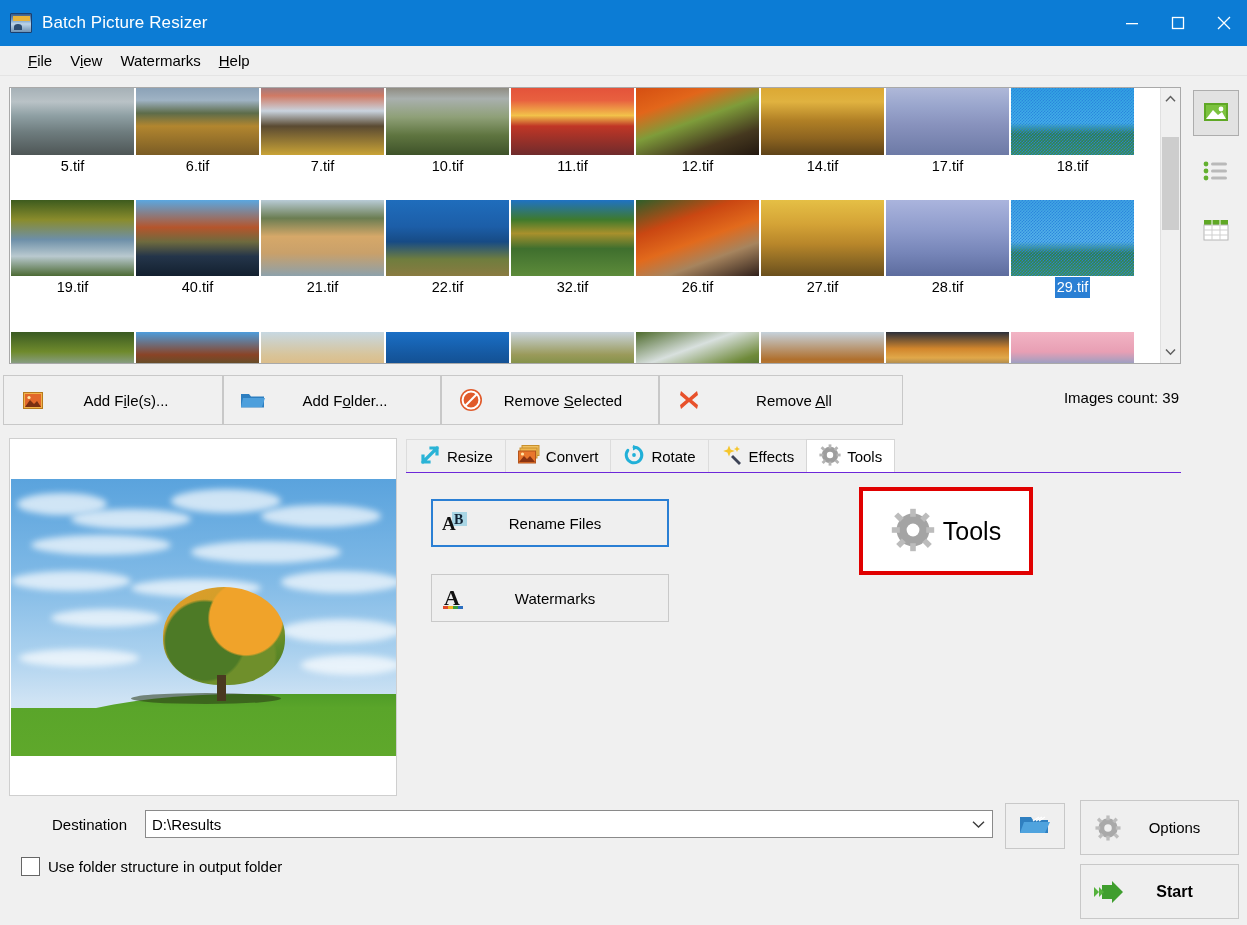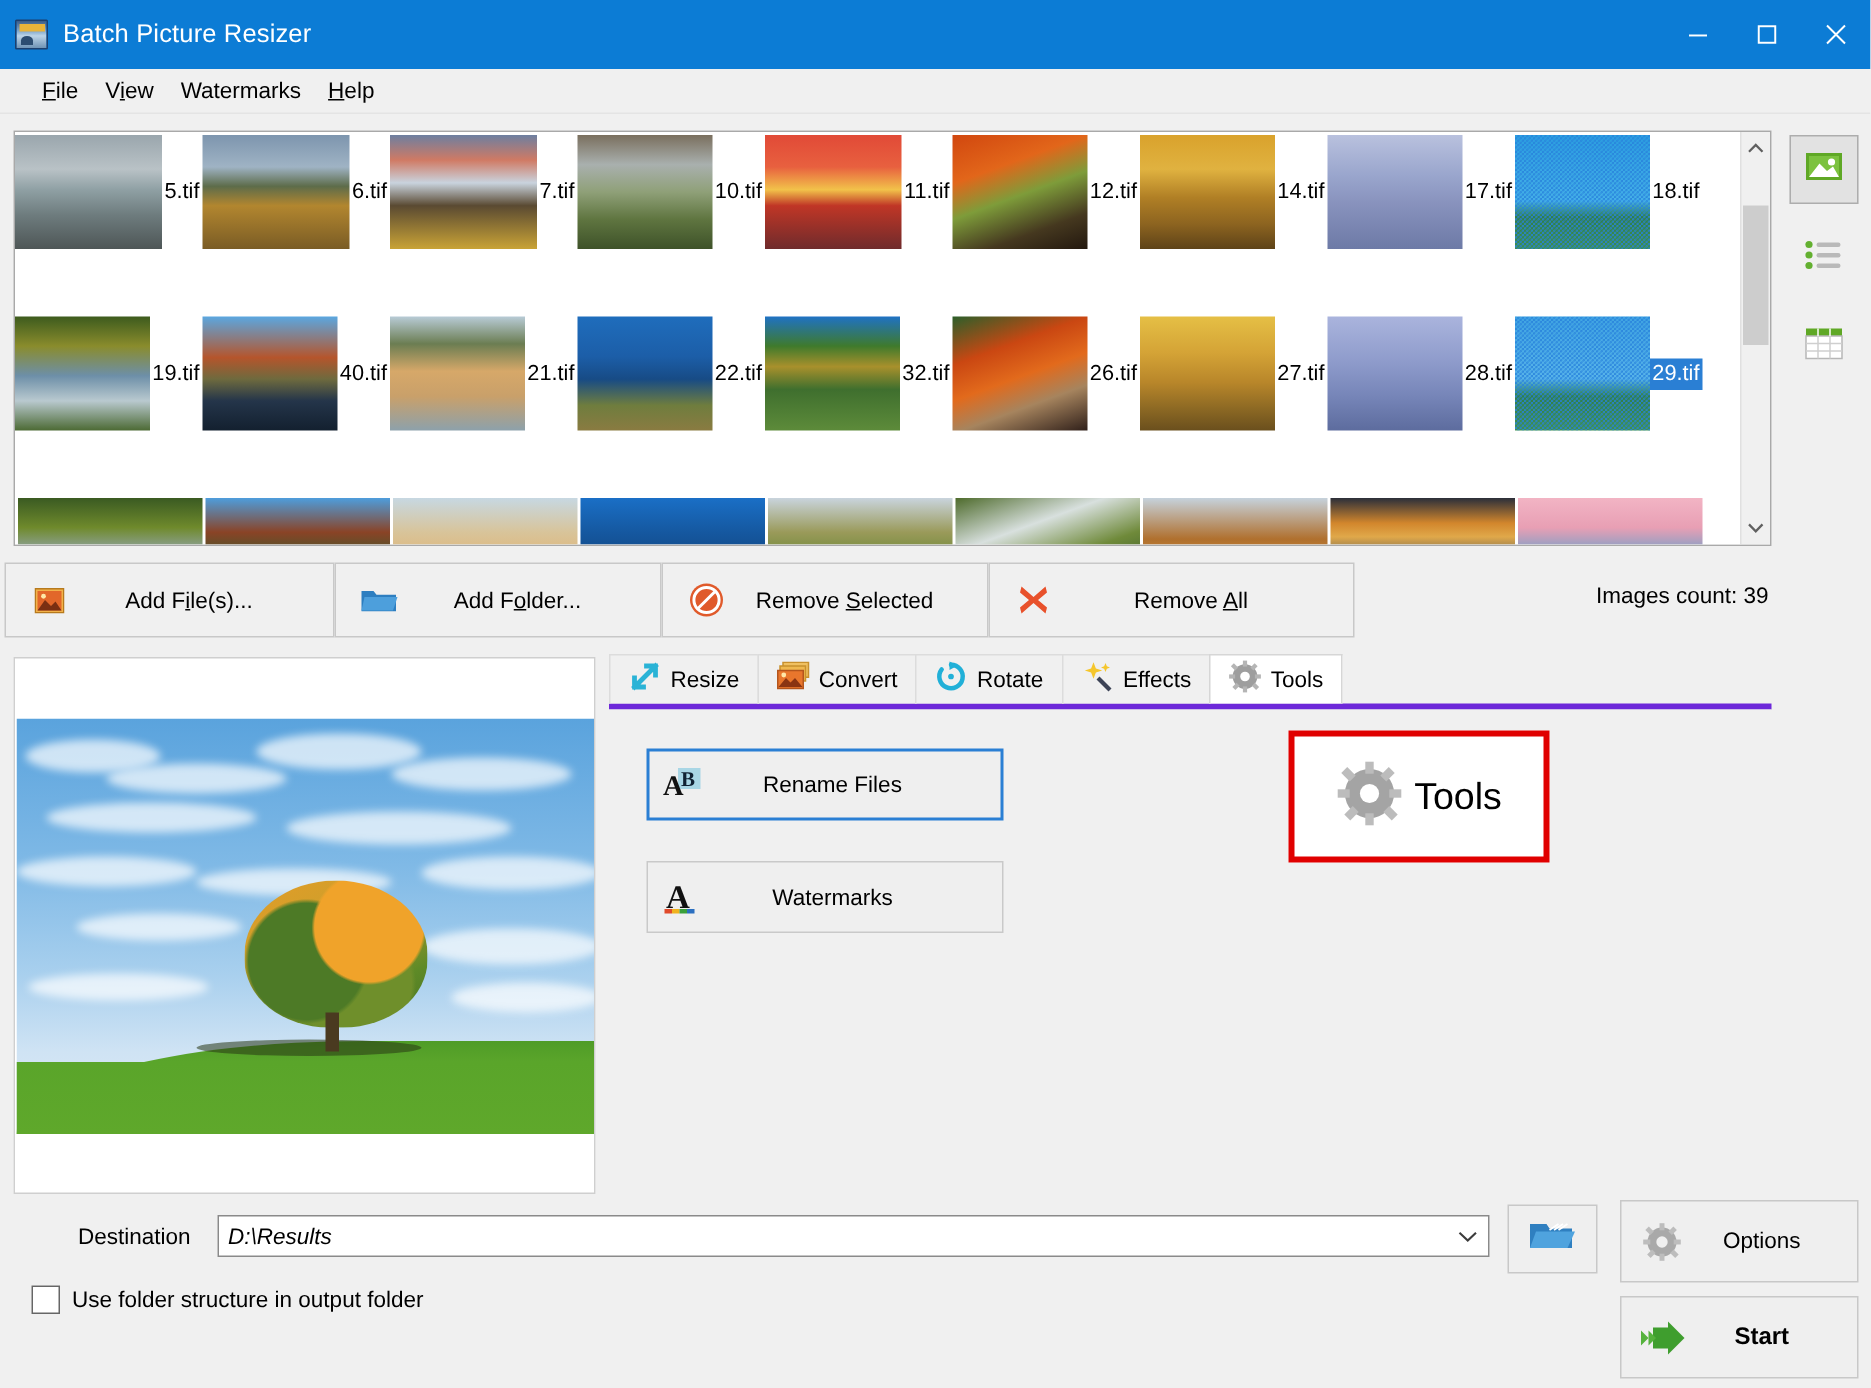--- a/index.html
+++ b/index.html
@@ -46,22 +46,22 @@
     background:#fff; border:1px solid #a9a9a9; display:flex; overflow:hidden;
   }
   .thumbs-scrollport{
     flex:1; overflow:hidden; position:relative; background:#fff;
   }
   .thumbs-grid{
     position:absolute; left:0; top:-21px; width:1150px;
     display:flex; flex-wrap:wrap;
   }
   .thumb-cell{
-    width:125px; height:121px; margin:0; display:flex; flex-direction:row;
-    align-items:center; justify-content:flex-end; position:relative;
+    width:125px; height:121px; margin:0; display:flex; flex-direction:column;
+    align-items:center; justify-content:center; position:relative;
   }
   .thumb-label{
     height:21px; line-height:21px; font-size:14.5px; color:#000;
     white-space:nowrap; padding:0 2px; order:2; margin-top:1px;
   }
   .thumb-label.sel{ background:#2a7fd4; color:#fff; }
   .thumb-img{
     width:123px; height:76px; order:1; position:relative; overflow:hidden;
     background:#ccc;
   }
@@ -143,21 +143,21 @@
     background:#4a3a20;
   }
   .tree-shadow{
     position:absolute; left:120px; top:214px; width:150px; height:11px;
     background:rgba(40,55,20,.55); border-radius:50%;
   }
 
   
   .tabbar{
     position:absolute; left:406px; top:440px; width:775px; height:33px;
-    display:flex; align-items:flex-end; border-bottom:4px solid #6d28d9;
+    display:flex; align-items:flex-end; border-bottom:1px solid #6d28d9;
   }
   .tab{
     height:33px; display:flex; align-items:center; gap:6px; padding:0 12px;
     background:#f0f0f0; border:1px solid #dcdcdc; border-bottom:none; font-size:15px;
     margin-right:-1px;
   }
   .tab.active{ background:#fff; border-color:#d6d6d6; }
   .tabpanel{
     position:absolute; left:406px; top:473px; width:775px; height:323px;
     background:#f0f0f0;
@@ -181,21 +181,21 @@
     display:flex; align-items:center; justify-content:center; gap:8px;
   }
   .callout .lbl{ font-size:25px; }
 
   
   .dest-label{ position:absolute; left:52px; top:816px; font-size:15px; }
   .dest-combo{
     position:absolute; left:145px; top:810px; width:848px; height:28px;
     background:#fff; border:1px solid #8a8a8a; display:flex; align-items:center;
   }
-  .dest-combo .val{ flex:1; padding-left:6px; font-size:15px;font-style:italic; }
+  .dest-combo .val{ flex:1; padding-left:6px; font-size:15px; }
   .dest-combo .chev{ width:28px; display:flex; align-items:center; justify-content:center; color:#3c3c3c; }
   .browse-btn{
     position:absolute; left:1005px; top:803px; width:60px; height:46px;
     background:#efefef; border:1px solid #c8c8c8; display:flex;
     align-items:center; justify-content:center;
   }
   .chk-row{ position:absolute; left:21px; top:857px; display:flex; align-items:center; gap:8px; }
   .chk-box{ width:19px;height:19px;background:#fff;border:1px solid #666;}
   .chk-lbl{ font-size:15px; }
   .opt-btn{

